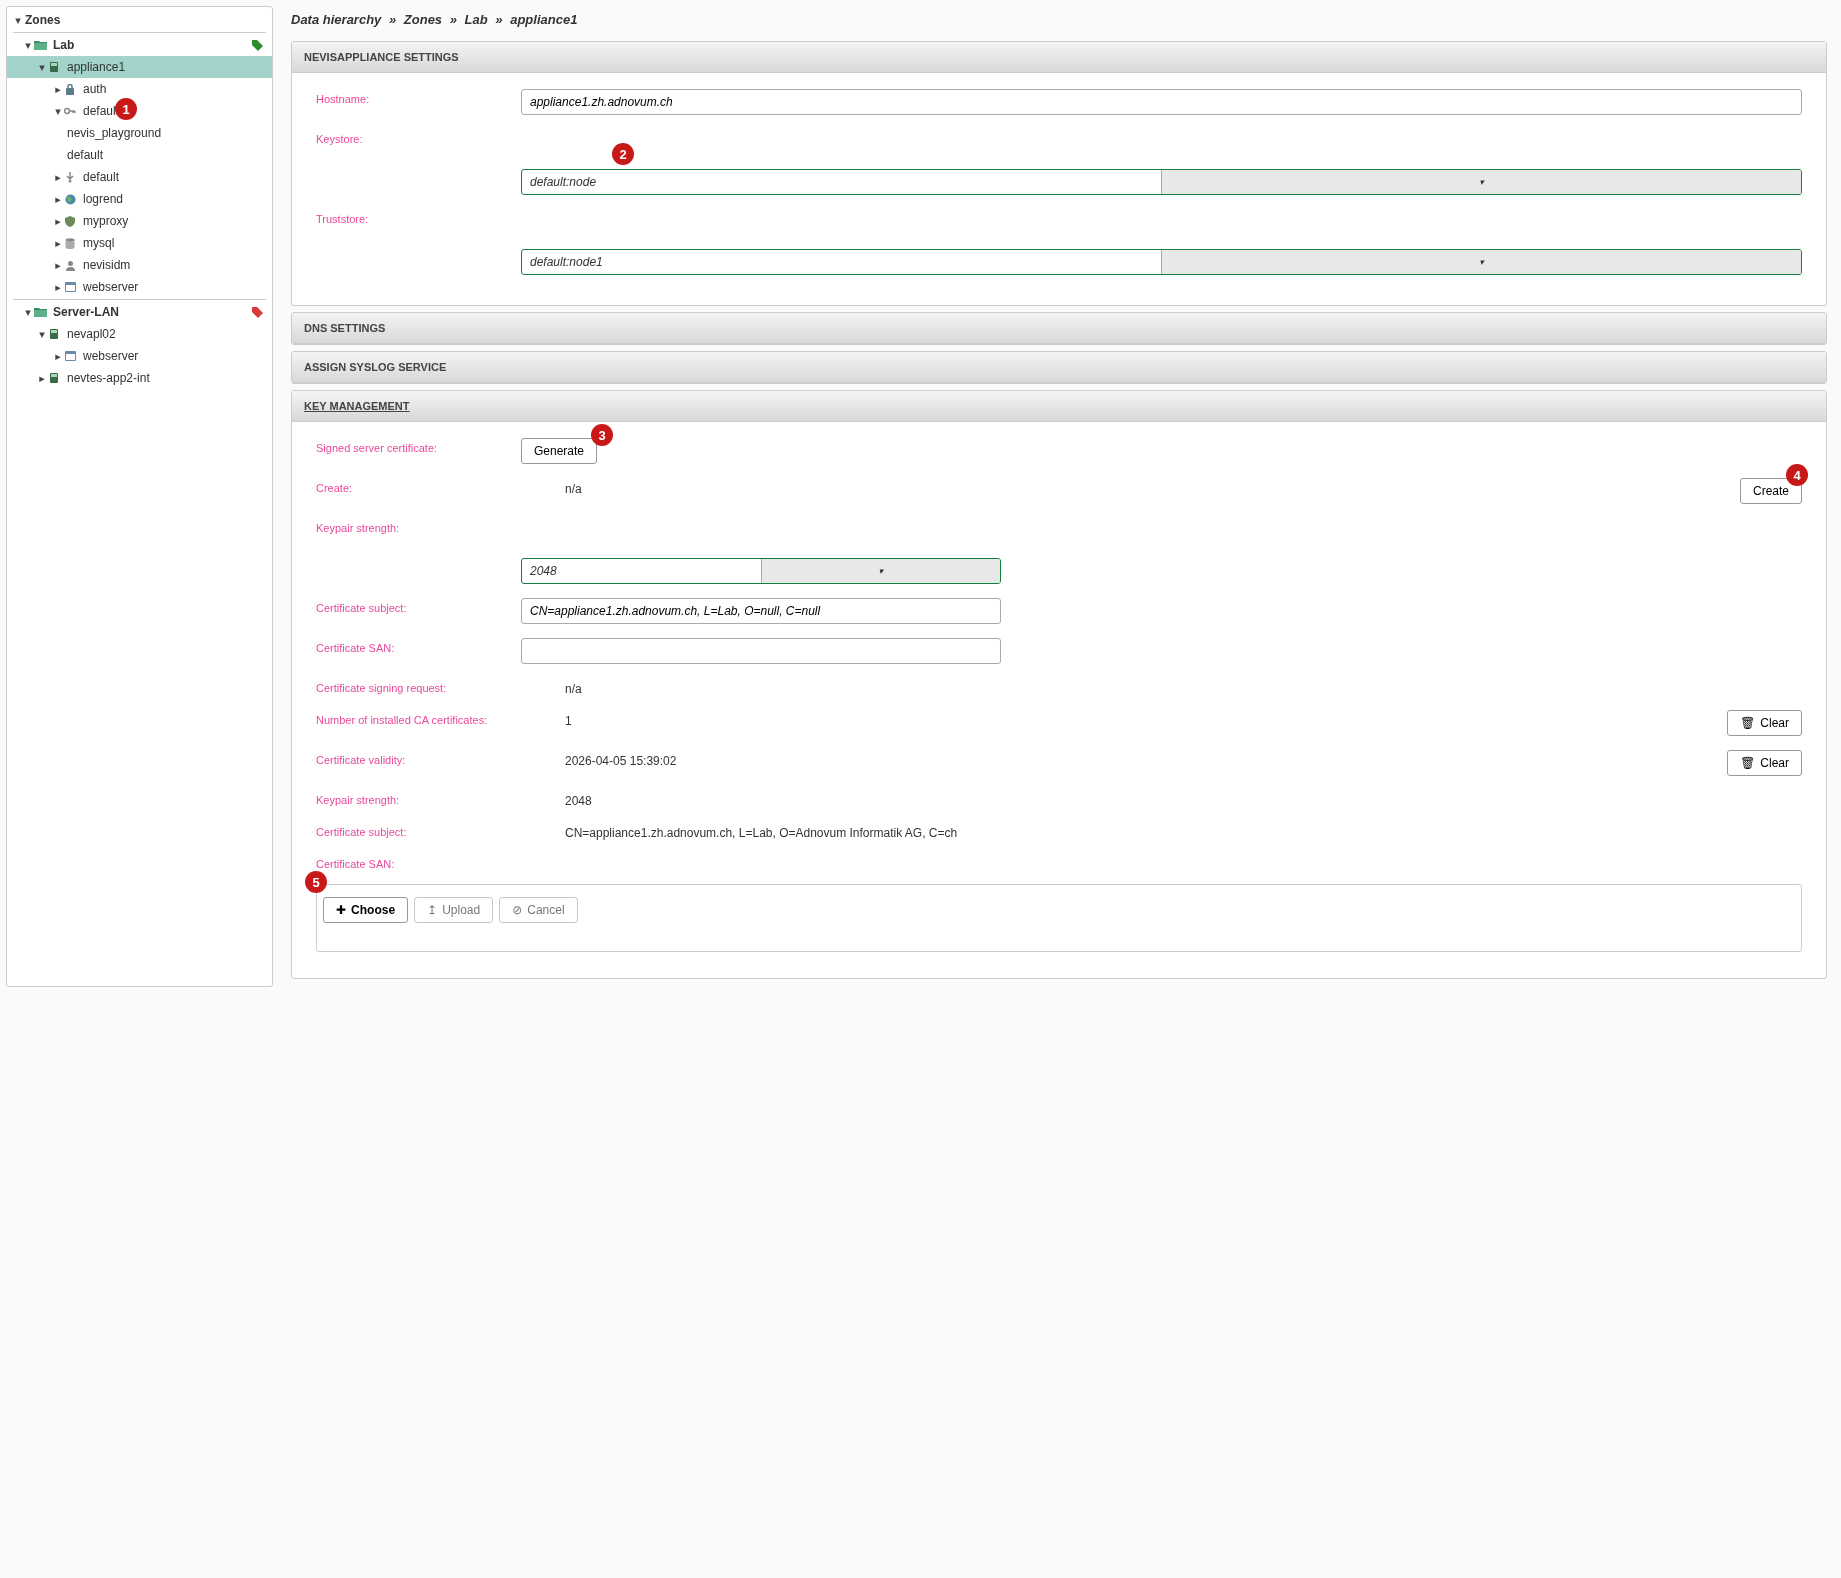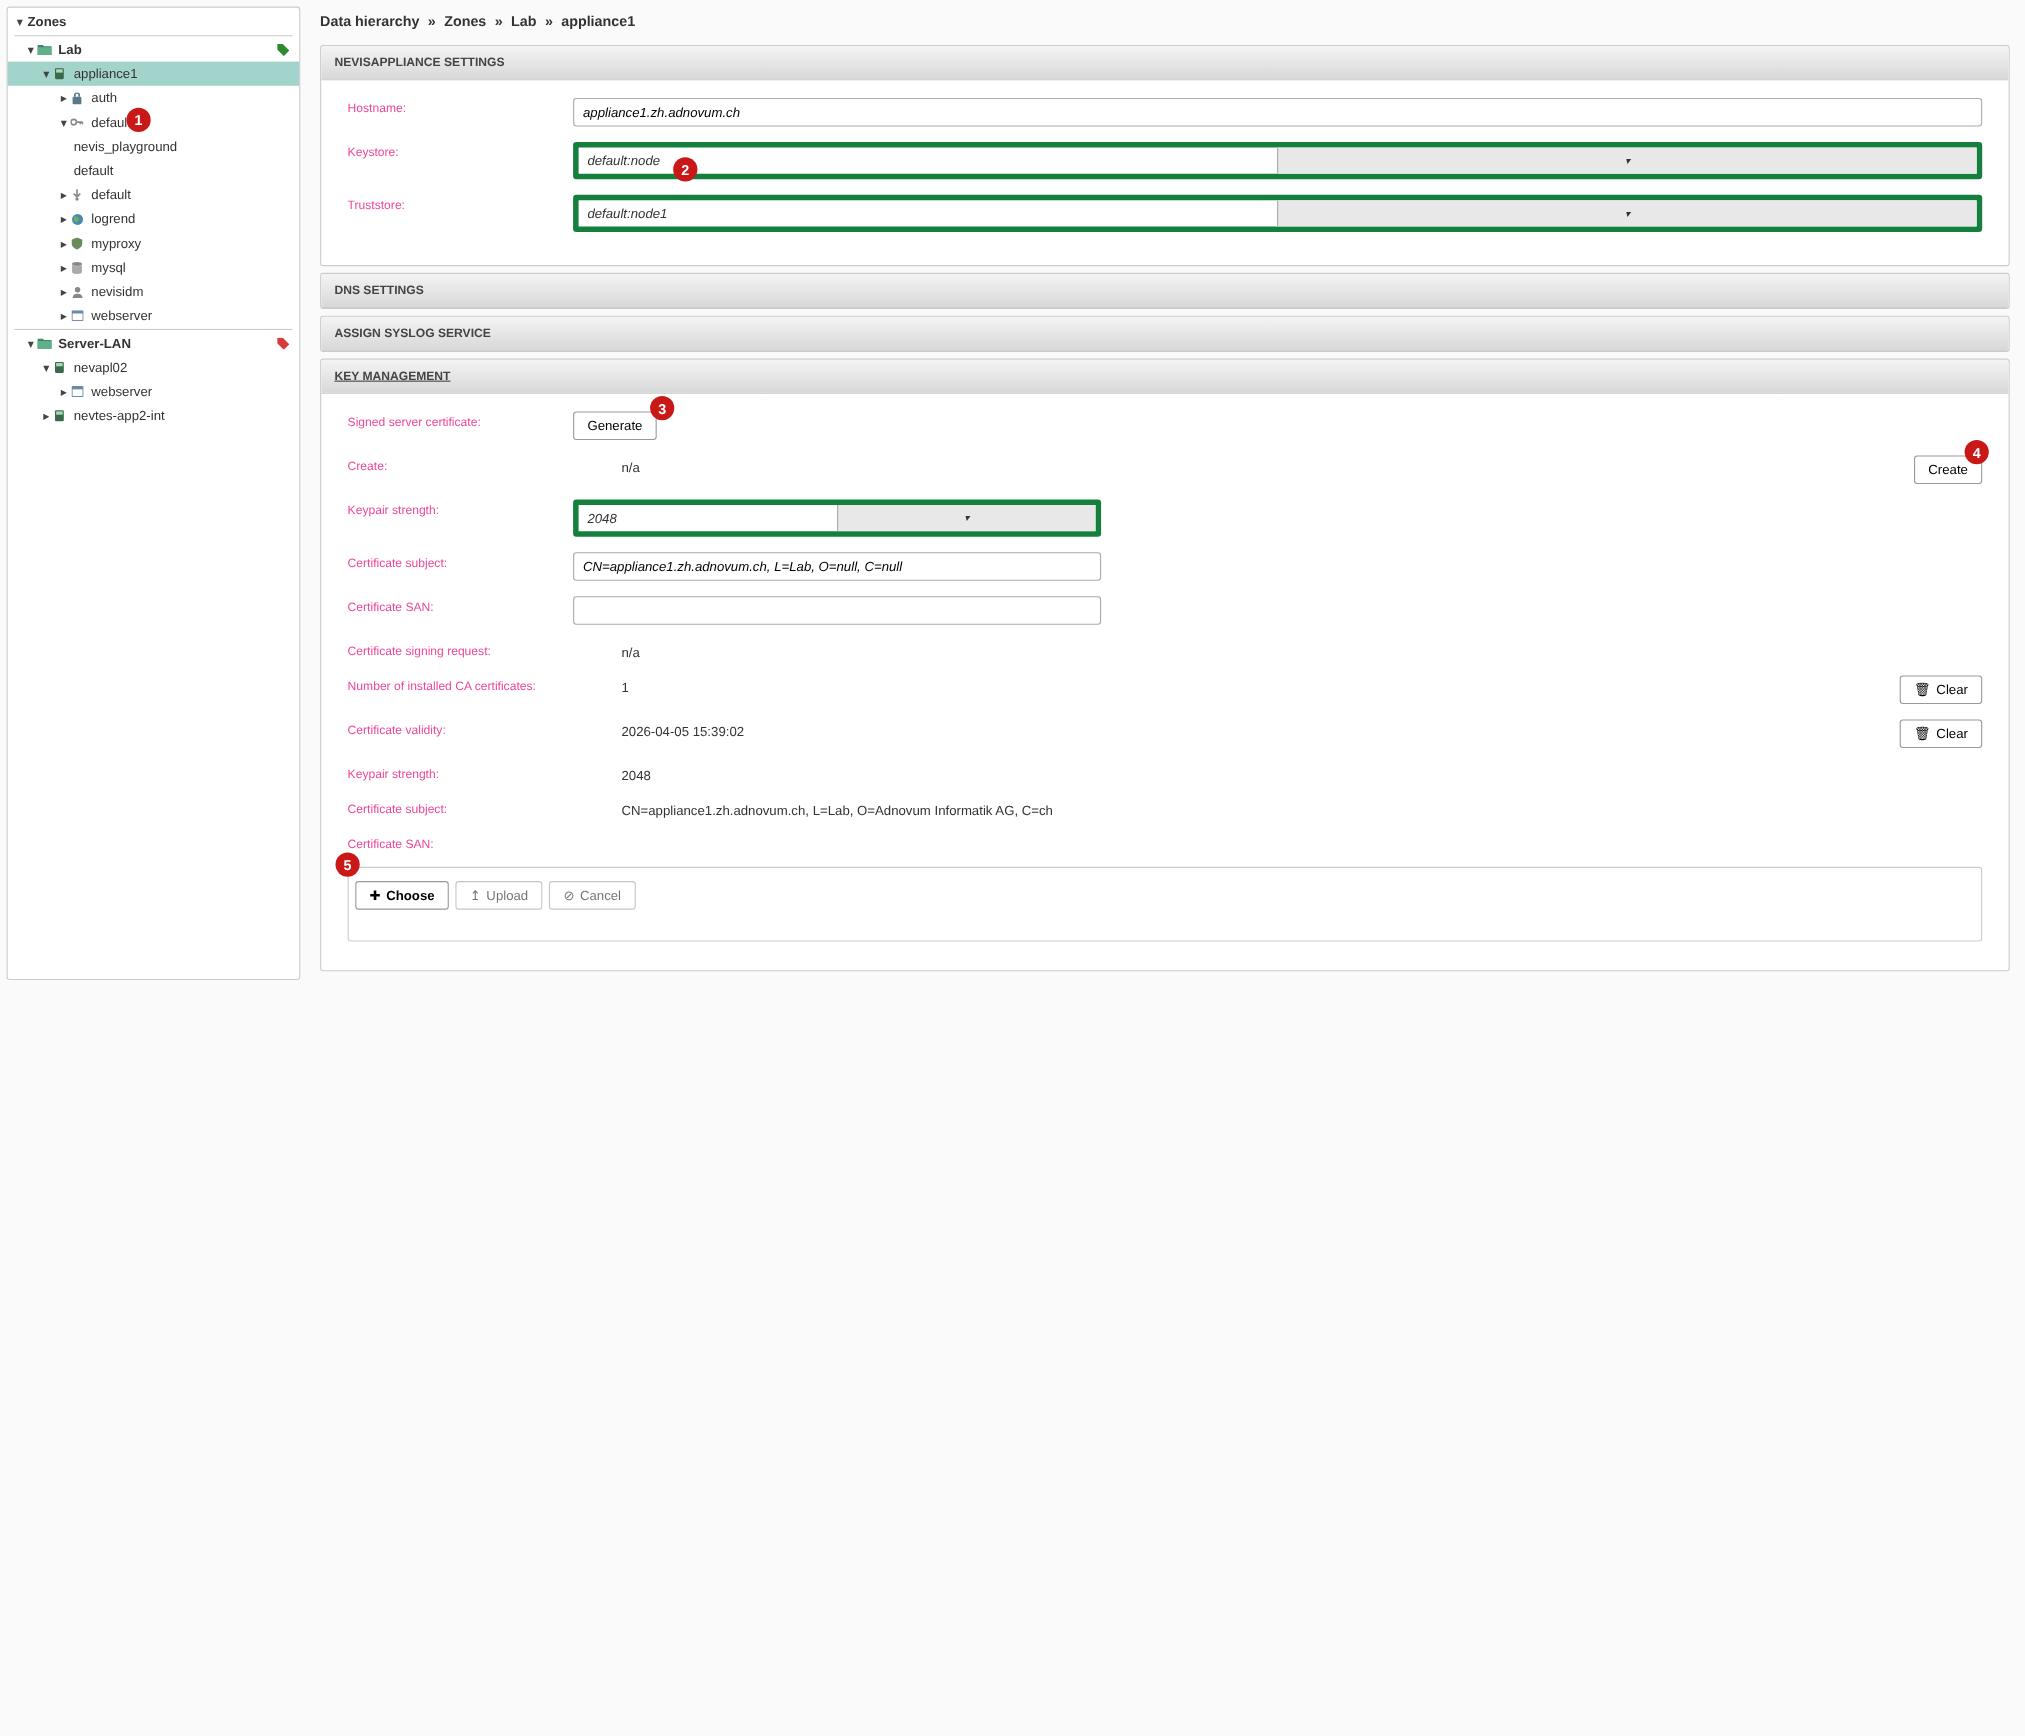--- a/index.html
+++ b/index.html
@@ -20,37 +20,37 @@
 .tag.green { color: #2e8b2e; }
 .tag.red { color: #d63a3a; }
 .indent-0 { padding-left: 6px; }
 .indent-1 { padding-left: 16px; }
 .indent-2 { padding-left: 30px; }
 .indent-3 { padding-left: 46px; }
 .indent-4 { padding-left: 58px; }
 
 
 .main { flex: 1; padding: 2px 8px; }
-.breadcrumb { font-weight: bold; padding: 4px 0 14px 0; font-size: 13px; }
+.breadcrumb { font-weight: bold; padding: 4px 0 14px 0; font-size: 13px; font-style: italic; }
 .breadcrumb .sep { margin: 0 4px; font-weight: bold; }
 
 .panel { border: 1px solid #ccc; border-radius: 3px; background: #fff; margin-bottom: 6px; overflow: hidden; }
 .panel-header { background: linear-gradient(#f4f4f4, #d8d8d8); padding: 9px 12px; font-weight: bold; font-size: 11px; color: #444; border-bottom: 1px solid #ccc; }
 .panel-header.underlined span { text-decoration: underline; }
 .panel-body { padding: 16px 24px; }
 
 .form-row { display: flex; align-items: flex-start; margin-bottom: 14px; }
 .form-label { width: 205px; padding-top: 4px; font-size: 11px; color: #ec4899; }
 .form-control { flex: 1; }
 .form-control input[type=text], .form-control textarea { width: 100%; border: 1px solid #aaa; border-radius: 3px; padding: 5px 8px; font-size: 12px; font-style: italic; font-family: inherit; }
 .form-control textarea { height: 42px; font-style: normal; resize: both; }
 .form-control.med { max-width: 480px; }
 .form-static { padding-top: 4px; font-size: 12px; margin-left: 44px; }
 
-.select { display: flex; width: 100%; border: 5px solid #15803d; border-radius: 3px; overflow: hidden; }
+.select { display: flex; width: 100%; border: 1px solid #15803d; border-radius: 3px; overflow: hidden; margin-top: 40px; }
 .select span { flex: 1; padding: 5px 8px; font-style: italic; font-size: 12px; }
 .select .select-arrow { width: 16px; background: #e8e8e8; border-left: 1px solid #aaa; display: flex; align-items: center; justify-content: center; font-size: 9px; }
 .select.med { max-width: 480px; }
 
 .btn { display: inline-flex; align-items: center; gap: 5px; border: 1px solid #999; background: #fff; border-radius: 3px; padding: 5px 12px; font-size: 12px; cursor: pointer; }
 .btn.primary { background: #0f5a6d; color: #fff; border-color: #0f5a6d; padding: 8px 18px; font-size: 13px; }
 .btn.disabled { opacity: 0.55; }
 .row-action { margin-left: auto; }
 
 .callout { position: absolute; width: 22px; height: 22px; background: #c91818; border-radius: 50%; color: #fff; font-weight: bold; display: flex; align-items: center; justify-content: center; font-size: 13px; z-index: 10; }

